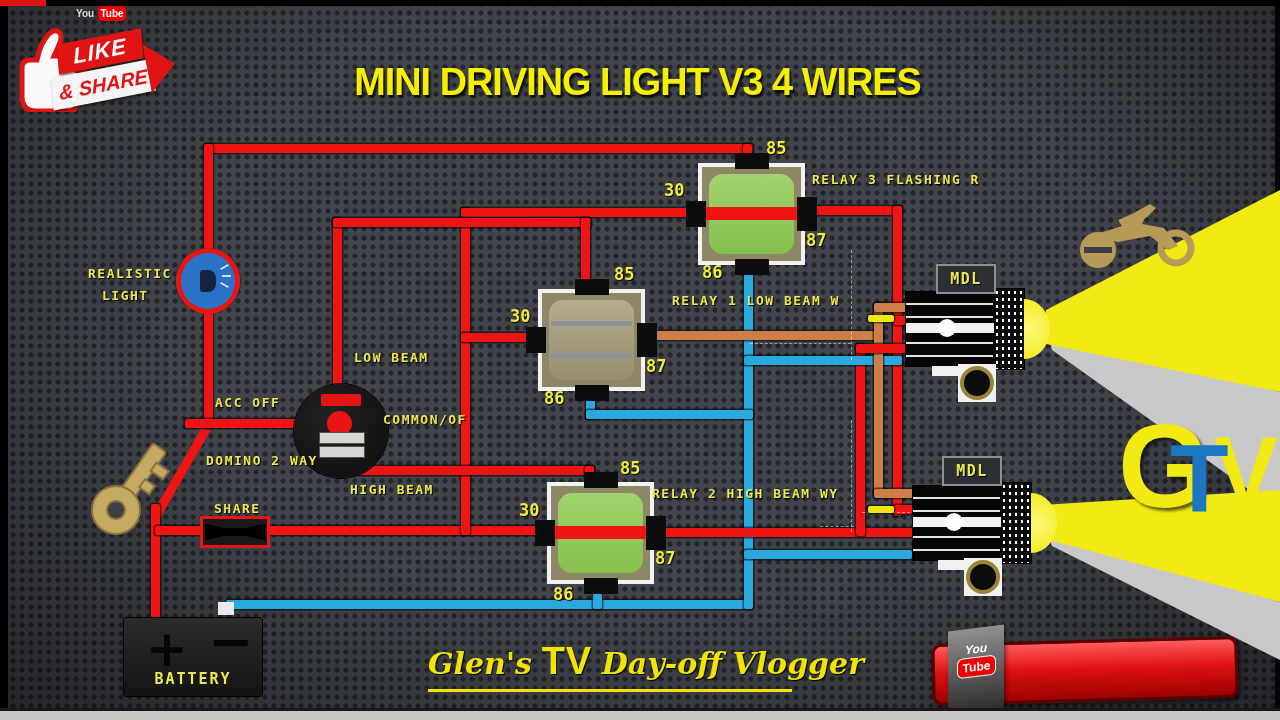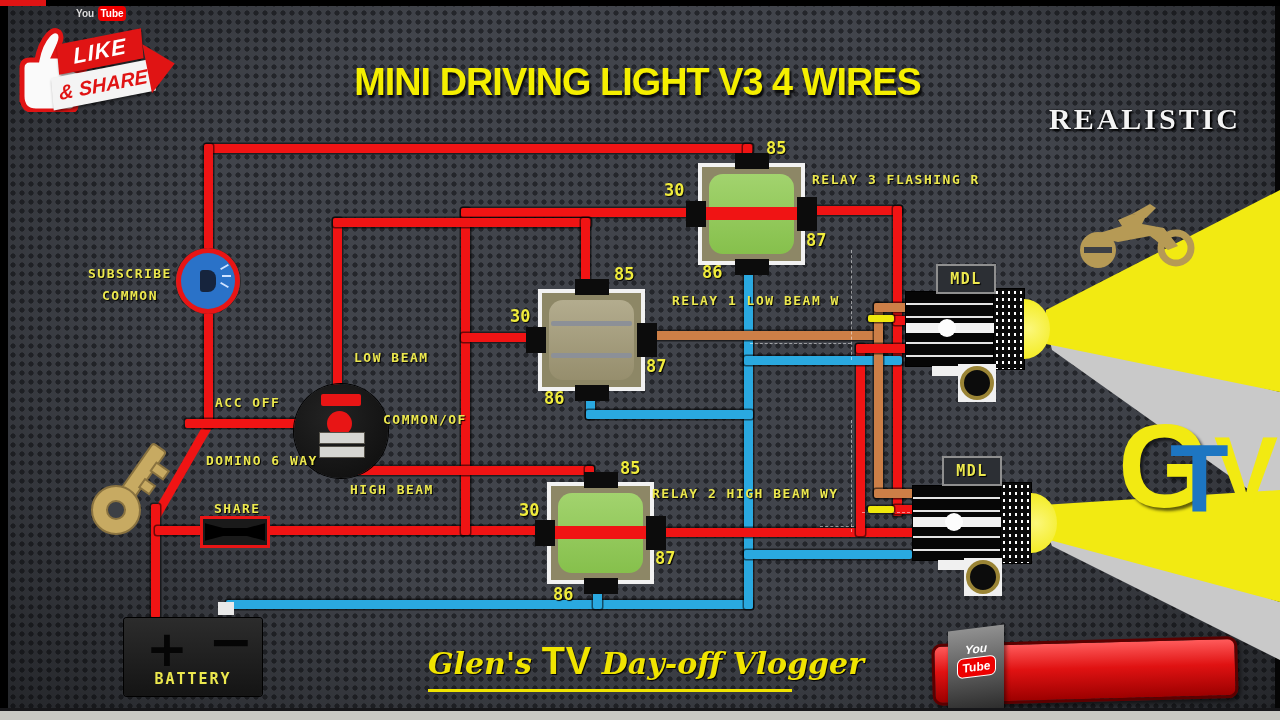--- a/index.html
+++ b/index.html
@@ -249,33 +249,33 @@
   </div>
 
   <div class="btn-outer" style="left:176px;top:249px;">
     <div class="btn-red">
       <div class="btn-glyph"></div>
       <div class="btn-ray" style="right:6px;top:13px;transform:rotate(-30deg);"></div>
       <div class="btn-ray" style="right:4px;top:22px;"></div>
       <div class="btn-ray" style="right:6px;top:31px;transform:rotate(30deg);"></div>
     </div>
   </div>
-  <span class="lbl" style="left:88px;top:266px;">SUBSCRIBE</span>
-  <span class="lbl" style="left:102px;top:288px;">COMMON</span>
+  <span class="lbl" style="left:88px;top:266px;">REALISTIC</span>
+  <span class="lbl" style="left:102px;top:288px;">LIGHT</span>
 
   <div class="domino" style="left:294px;top:384px;">
     <div class="rbar"></div>
     <div class="rdot"></div>
     <div class="gbar" style="top:48px;"></div>
     <div class="gbar" style="top:62px;"></div>
   </div>
   <span class="lbl" style="left:354px;top:350px;">LOW BEAM</span>
   <span class="lbl" style="left:215px;top:395px;">ACC OFF</span>
   <span class="lbl" style="left:383px;top:412px;">COMMON/OF</span>
-  <span class="lbl" style="left:206px;top:453px;">DOMINO 6 WAY</span>
+  <span class="lbl" style="left:206px;top:453px;">DOMINO 2 WAY</span>
   <span class="lbl" style="left:350px;top:482px;">HIGH BEAM</span>
 
   <svg class="keysvg" width="120" height="135" viewBox="0 0 120 135">
     <g fill="#c7aa62" stroke="#8a7340" stroke-width="2">
       <g transform="rotate(-55 32 100)">
         <rect x="46" y="92" width="62" height="16" rx="3"></rect>
         <rect x="64" y="106" width="10" height="12"></rect>
         <rect x="84" y="106" width="10" height="15"></rect>
       </g>
       <circle cx="32" cy="100" r="24"></circle>
@@ -290,21 +290,20 @@
 
   <div class="wterm"></div>
   <div class="battery">
     <span class="plus">+</span>
     <span class="minus">−</span>
     <span class="blabel">BATTERY</span>
   </div>
 
   <div class="title">MINI DRIVING LIGHT V3 4 WIRES</div>
 
-  <div class="styleline" style="left:1030px;top:102px;width:230px;">REALISTIC</div>
 
   <svg class="moto" width="130" height="72" viewBox="0 0 130 72">
     <g fill="#b69a55">
       <circle cx="26" cy="52" r="18"></circle>
       <rect x="12" y="49" width="28" height="6" fill="#3c3f45"></rect>
       <circle cx="104" cy="50" r="15" fill="none" stroke="#b69a55" stroke-width="7"></circle>
       <path d="M18 38 L50 28 L46 22 L60 16 L74 18 L70 26 L92 30 L106 48 L96 52 L78 38 L46 44 Z"></path>
       <path d="M60 16 L78 6 L84 10 L74 20 Z"></path>
     </g>
   </svg>

